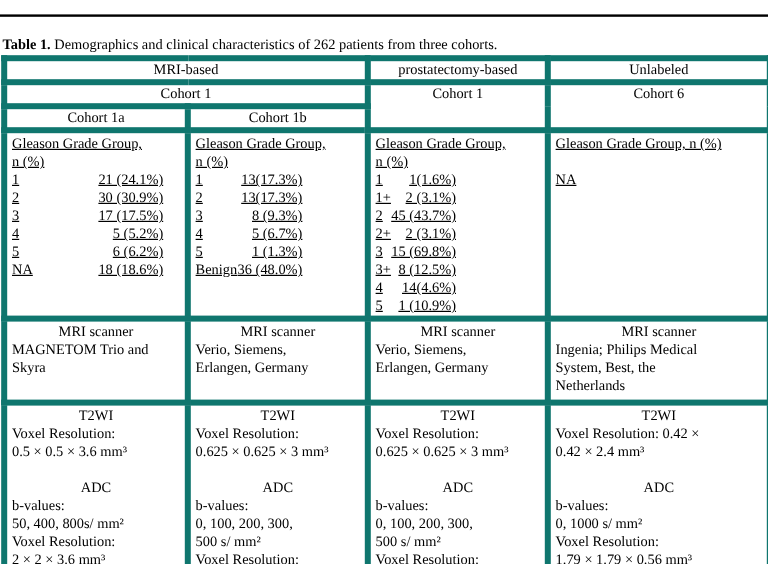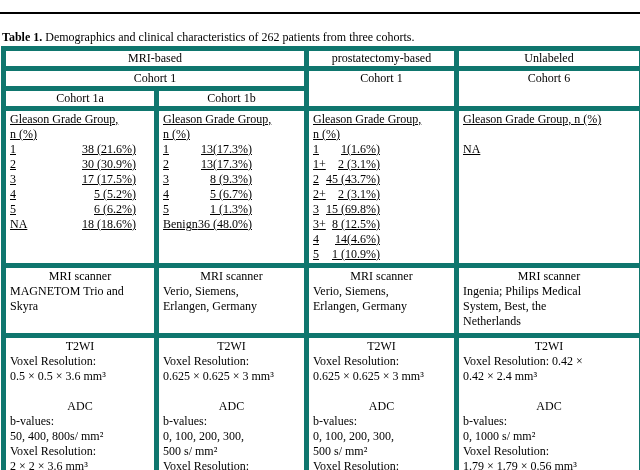--- a/index.html
+++ b/index.html
@@ -72,21 +72,21 @@
       <td class="center">Cohort 1b</td>
     </tr>
 
     <tr class="gl-row">
       <td>
         <div class="pre">Gleason Grade Group,
 n (%)</div>
         <div class="grades pr1a">
           <div class="grow">
                 <span>1</span>
-                <span>38 (21.6%)</span>
+                <span>21 (24.1%)</span>
               </div>
           <div class="grow">
                 <span>2</span>
                 <span>30 (30.9%)</span>
               </div>
           <div class="grow">
                 <span>3</span>
                 <span>17 (17.5%)</span>
               </div>
           <div class="grow">

